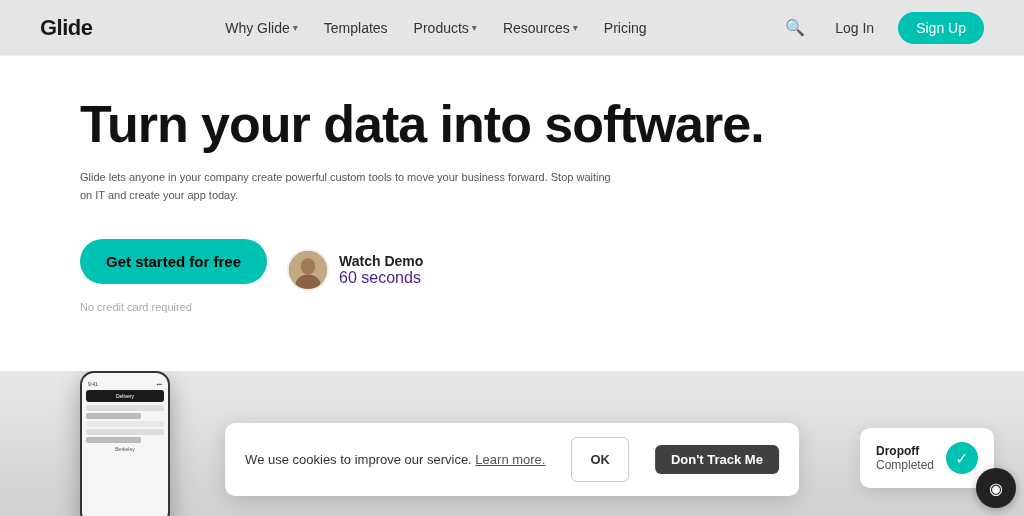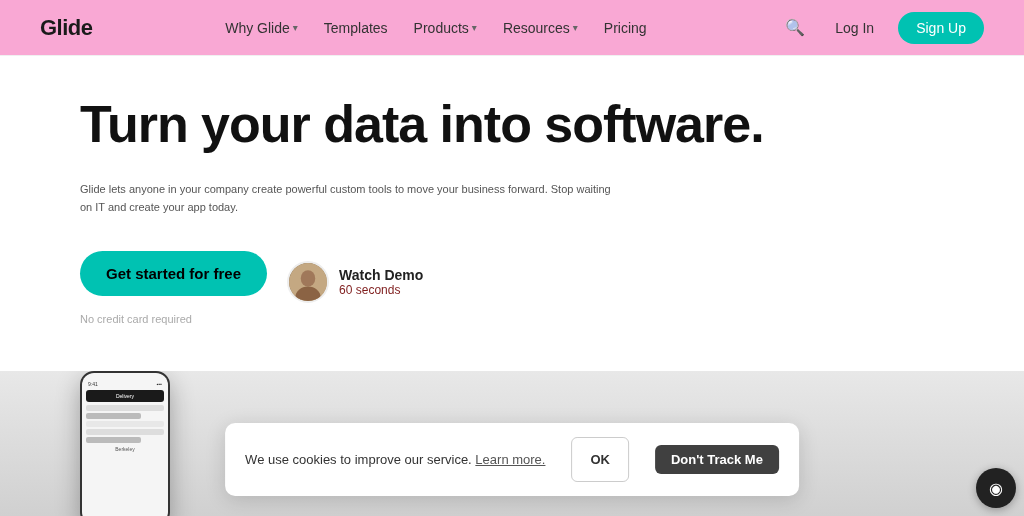--- a/index.html
+++ b/index.html
@@ -2,21 +2,21 @@
 <html><head>
   <meta charset="utf-8">
   <style>
     * { margin: 0; padding: 0; box-sizing: border-box; }
     body { font-family: -apple-system, BlinkMacSystemFont, 'Segoe UI', sans-serif; background: #fff; width: 1024px; height: 516px; overflow: hidden; position: relative; }
 
     
     .navbar {
       display: flex; align-items: center; justify-content: space-between;
       padding: 0 40px; height: 56px; border-bottom: 1px solid #f0f0f0;
-      position: relative; z-index: 10; background: #f9a8d4;
+      position: relative; z-index: 10; background: #e5e5e5;
     }
     .nav-logo { font-size: 22px; font-weight: 800; color: #1a1a1a; letter-spacing: -0.5px; }
     .nav-links { display: flex; align-items: center; gap: 6px; }
     .nav-item {
       display: flex; align-items: center; gap: 3px; padding: 6px 10px;
       font-size: 14px; color: #333; cursor: pointer; border-radius: 6px;
       white-space: nowrap;
     }
     .nav-item .chevron { font-size: 10px; color: #666; }
     .nav-actions { display: flex; align-items: center; gap: 10px; }
@@ -24,40 +24,40 @@
     .btn-login { background: none; border: none; cursor: pointer; font-size: 14px; font-weight: 500; color: #333; padding: 8px 14px; border-radius: 6px; }
     .btn-signup { background: #00c2b2; border: none; cursor: pointer; font-size: 14px; font-weight: 400; color: #fff; padding: 8px 18px; border-radius: 20px; }
 
     
     .hero {
       padding: 40px 80px 20px 80px;
       position: relative; z-index: 2;
     }
     .hero-title {
       font-size: 52px; font-weight: 800; line-height: 1.1; color: #111;
-      letter-spacing: -1px; margin-bottom: 28px;
+      letter-spacing: -1px; margin-bottom: 16px;
     }
     .hero-subtitle {
       font-size: 11px; color: #555; line-height: 1.6; max-width: 540px; margin-bottom: 28px;
     }
     .hero-actions { display: flex; align-items: center; gap: 20px; margin-bottom: 10px; }
     .btn-cta {
       background: #00c2b2; color: #000000; border: none; cursor: pointer;
       font-size: 15px; font-weight: 600; padding: 14px 26px; border-radius: 28px;
       white-space: nowrap;
     }
     .watch-demo { display: flex; align-items: center; gap: 10px; cursor: pointer; margin-top: 17px; }
     .demo-avatar {
       width: 42px; height: 42px; border-radius: 50%; background: #ccc;
       overflow: hidden; border: 2px solid #eee; flex-shrink: 0;
       display: flex; align-items: center; justify-content: center;
       font-size: 18px; background: linear-gradient(135deg, #8b7355, #c4a882);
     }
     .demo-text .title { font-size: 14px; font-weight: 700; color: #222; }
-    .demo-text .subtitle { font-size: 12px; color: #7f1d1d; }
+    .demo-text .subtitle { font-size: 16px; color: #4c1d95; }
     .no-cc { font-size: 11px; color: #aaa; }
 
     
     .bottom-area {
       position: absolute; bottom: 0; left: 0; right: 0; height: 145px;
       overflow: hidden;
     }
     .bottom-bg {
       position: absolute; top: 0; left: 0; right: 0; bottom: 0;
       background: linear-gradient(to bottom, #e8e8e8 0%, #d0d0d0 100%);
@@ -214,17 +214,24 @@
 
   <div class="cookie-banner">
     <span class="cookie-text">
       <span>We use cookies to improve our service.</span>
       <span class="cookie-learn-more">Learn more.</span>
     </span>
     <button class="btn-ok">OK</button>
     <button class="btn-dont-track">Don't Track Me</button>
   </div>
 
+  <div class="dropoff-card">
+    <div class="dropoff-text">
+      <div class="label">Dropoff</div>
+      <div class="status">Completed</div>
+    </div>
+    <div class="dropoff-check">✓</div>
+  </div>
 
   <div class="chat-btn">
     <span>◉</span>
   </div>
 </div>
 
 </body></html>

